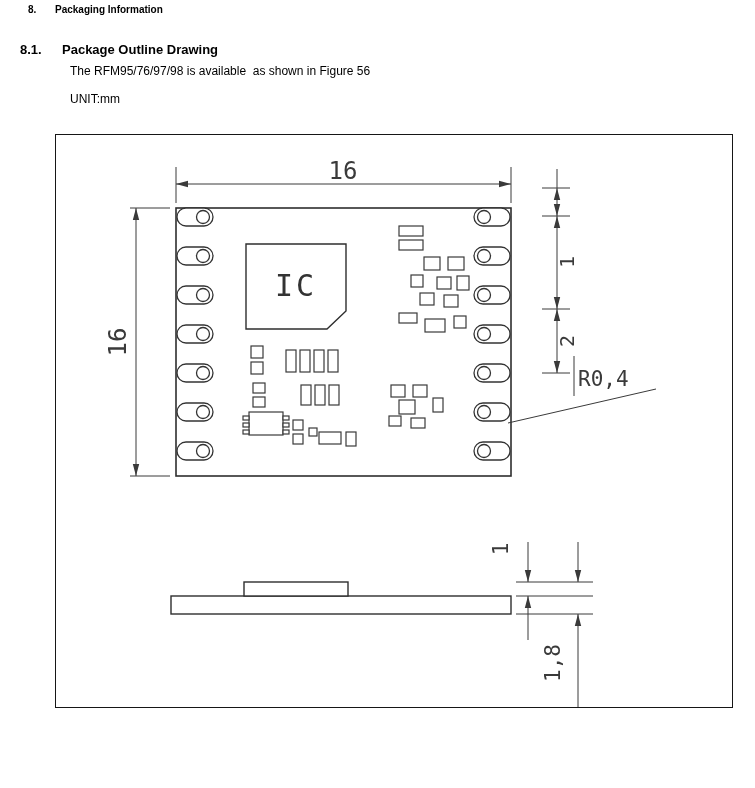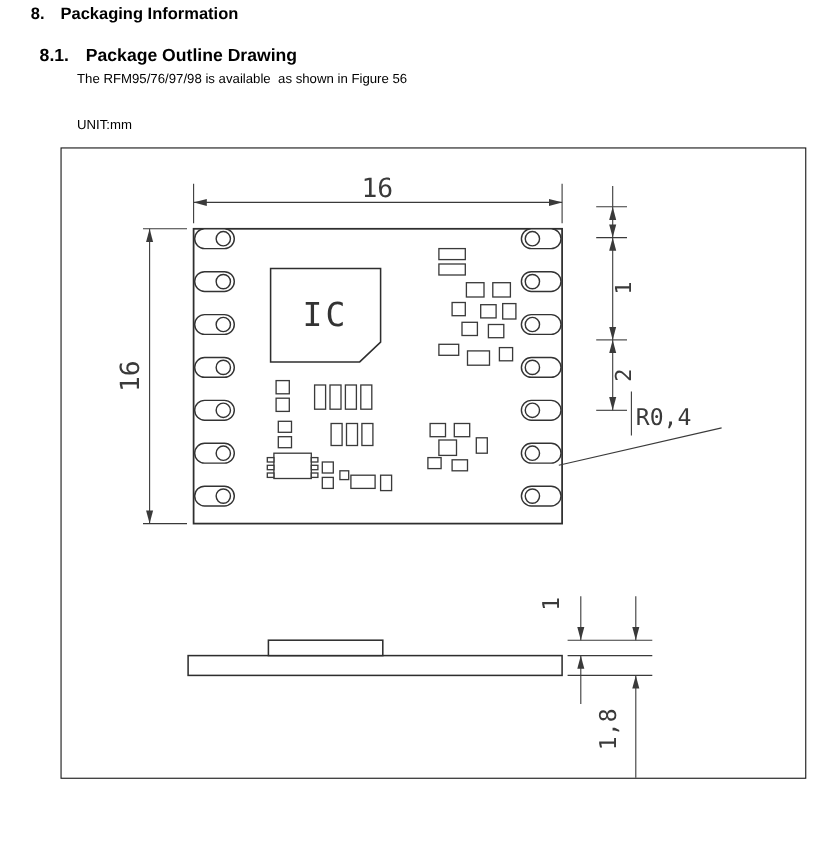--- a/index.html
+++ b/index.html
@@ -6,26 +6,26 @@
   html, body { margin: 0; padding: 0; }
   body {
     width: 755px; height: 788px;
     position: relative;
     background: #ffffff;
     font-family: "Liberation Sans", sans-serif;
     color: #000;
     overflow: hidden;
   }
   .abs { position: absolute; }
-  .section-heading { left: 28px; top: 4px; font-size: 15px; font-weight: 700; }
+  .section-heading { left: 28px; top: 4px; font-size: 10px; font-weight: 700; }
   .section-heading .num { display: inline-block; width: 27px; }
-  .subsection-heading { left: 36px; top: 42px; font-size: 16px; font-weight: 700; }
+  .subsection-heading { left: 20px; top: 42px; font-size: 13px; font-weight: 700; }
   .subsection-heading .num { display: inline-block; width: 42px; }
   .intro-text { left: 70px; top: 64px; font-size: 12px; white-space: pre-wrap; }
-  .unit-label { left: 70px; top: 106px; font-size: 12px; }
+  .unit-label { left: 70px; top: 92px; font-size: 12px; }
   .figure-frame { left: 55px; top: 134px; width: 678px; height: 574px; border: 1px solid #161616; background: #fff; }
 
   svg { display: block; }
   .ln   { stroke: #3a3a3a; stroke-width: 1; fill: none; }
   .outline { stroke: #2e2e2e; stroke-width: 1.6; fill: #ffffff; }
   .pad  { stroke: #333333; stroke-width: 1.3; fill: #ffffff; }
   .cmp  { stroke: #3a3a3a; stroke-width: 1.2; fill: #ffffff; }
   .shape{ stroke: #2e2e2e; stroke-width: 1.4; fill: #ffffff; }
   text.dim { font-family: "DejaVu Sans Mono", monospace; fill: #3a3a3a; }
   text.ic  { font-family: "DejaVu Sans Mono", monospace; fill: #333333; letter-spacing: 3px; }

